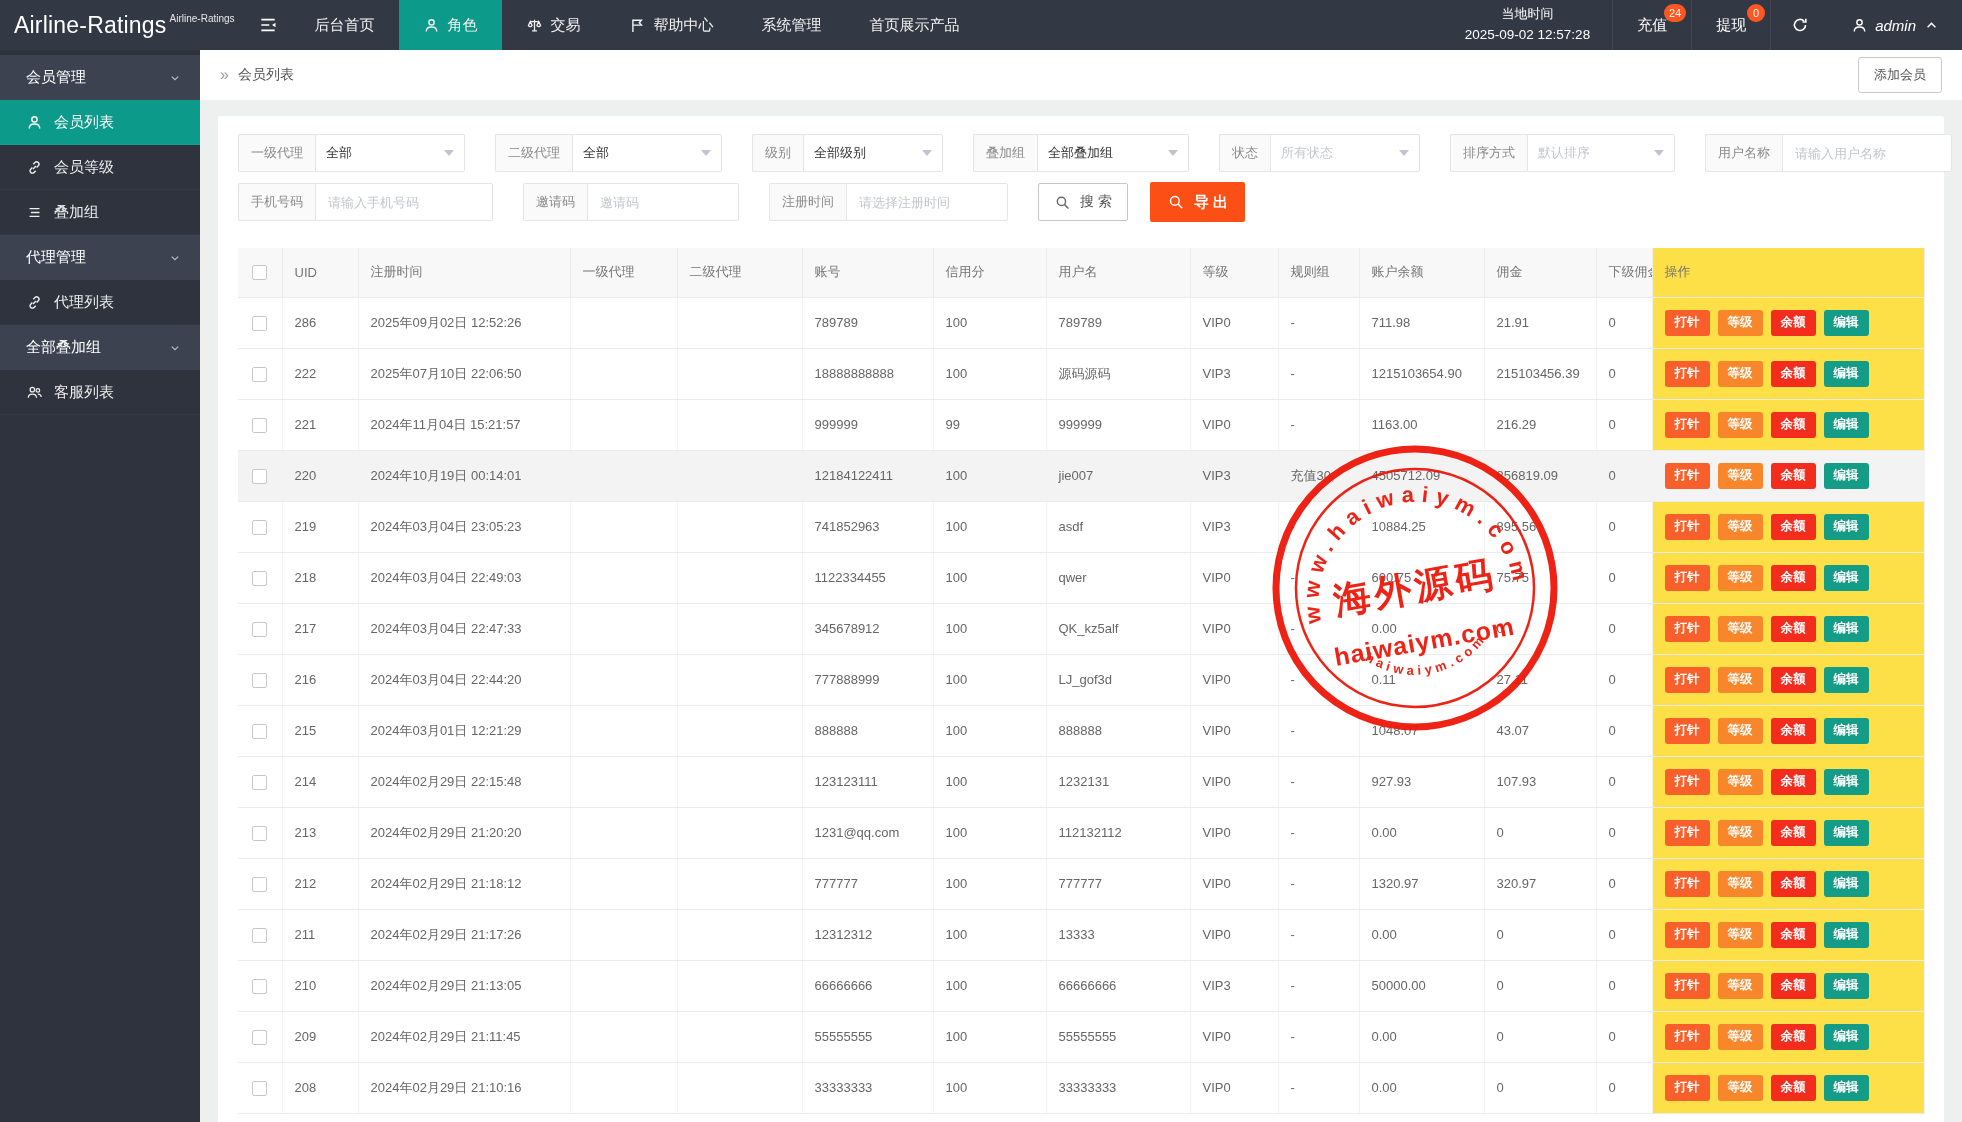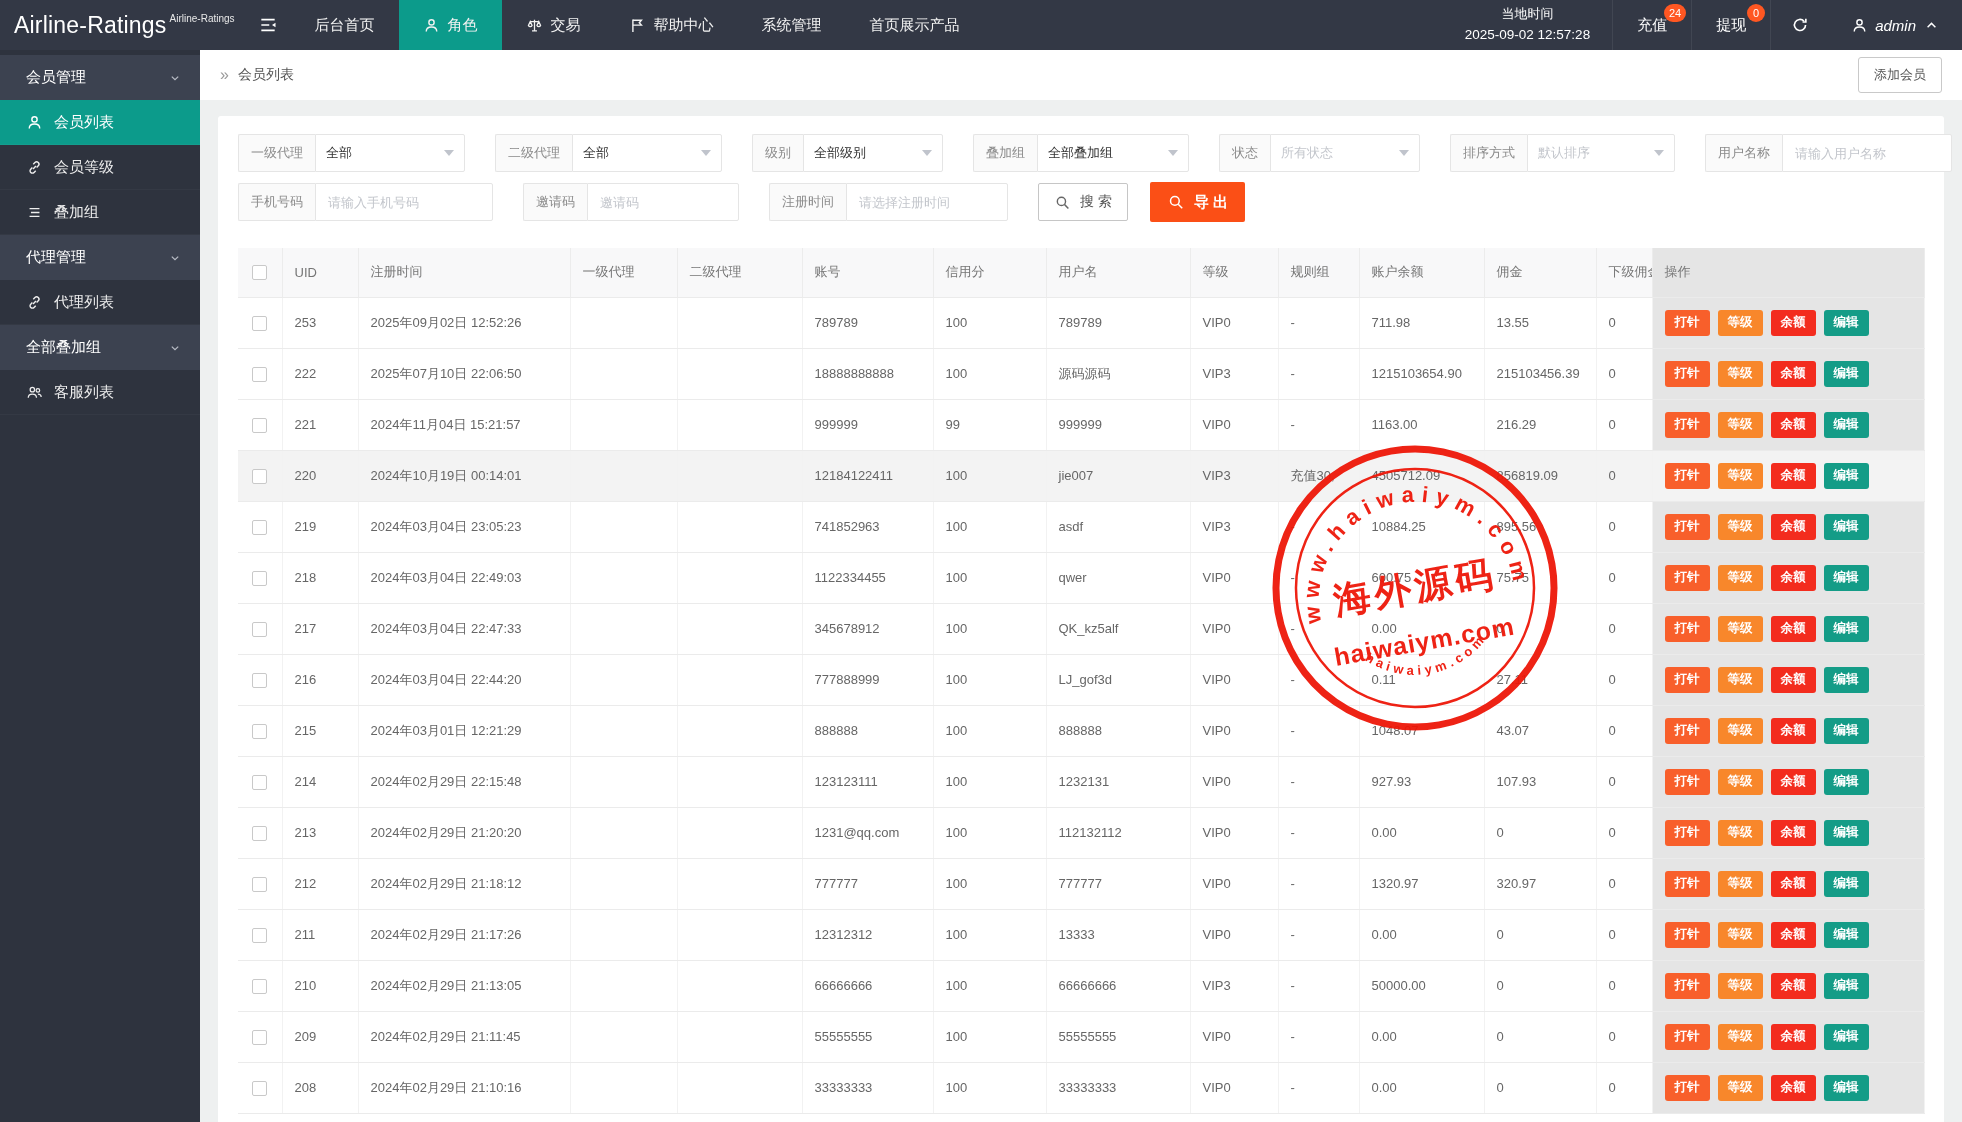--- a/index.html
+++ b/index.html
@@ -71,21 +71,21 @@
   .btn-export svg{width:18px;height:18px;color:#fff;}
   
   .table-wrap{margin-top:26px;position:relative;}
   table{border-collapse:collapse;table-layout:fixed;width:1686px;font-size:13px;color:#666;}
   th,td{border-bottom:1px solid #ebebeb;border-right:1px solid #f2f2f2;padding:0 12px;height:51px;
     text-align:left;overflow:hidden;white-space:nowrap;font-weight:normal;}
   thead th{background:#f8f8f9;color:#757575;height:49px;border-right-color:#ececec;}
   td.col-cb,th.col-cb{padding:0;text-align:center;}
   .cb{display:inline-block;width:15px;height:15px;border:1px solid #c9c9c9;border-radius:2px;
     background:#fff;vertical-align:middle;cursor:pointer;}
-  th.op,td.op{background:#e5e5e5;border-left:1px solid #e6e6e6;box-shadow:-7px 0 8px -7px rgba(0,0,0,.18);}
+  th.op,td.op{background:#fde047;border-left:1px solid #e6e6e6;box-shadow:-7px 0 8px -7px rgba(0,0,0,.18);}
   tr.hover td{background:#f3f3f3;}
   .act{display:inline-flex;align-items:center;justify-content:center;height:26px;padding:0 10px;
     border-radius:3px;color:#fff;font-size:12.5px;margin-right:8px;border:none;cursor:pointer;font-weight:bold;}
   .act-0{background:#f85f2b;}
   .act-1{background:#f8872b;}
   .act-2{background:#f32c1e;}
   .act-3{background:#149c87;}
   
   .stamp{position:absolute;left:1265px;top:438px;width:300px;height:300px;z-index:40;
     pointer-events:none;opacity:.94;transform:rotate(-10deg);}
@@ -382,31 +382,31 @@
                 <th>规则组</th>
                 <th>账户余额</th>
                 <th>佣金</th>
                 <th>下级佣金</th>
                 <th class="op">操作</th>
               </tr>
             </thead>
           <tbody id="tbody">
               <tr>
                 <td class="col-cb"><span class="cb"></span></td>
-                <td>253</td>
+                <td>286</td>
                 <td>2025年09月02日 12:52:26</td>
                 <td></td>
                 <td></td>
                 <td>789789</td>
                 <td>100</td>
                 <td>789789</td>
                 <td>VIP0</td>
                 <td>-</td>
                 <td>711.98</td>
-                <td>13.55</td>
+                <td>21.91</td>
                 <td>0</td>
                 <td class="op"><button class="act act-0">打针</button><button class="act act-1">等级</button><button class="act act-2">余额</button><button class="act act-3">编辑</button></td>
               </tr>
               <tr>
                 <td class="col-cb"><span class="cb"></span></td>
                 <td>222</td>
                 <td>2025年07月10日 22:06:50</td>
                 <td></td>
                 <td></td>
                 <td>18888888888</td>

